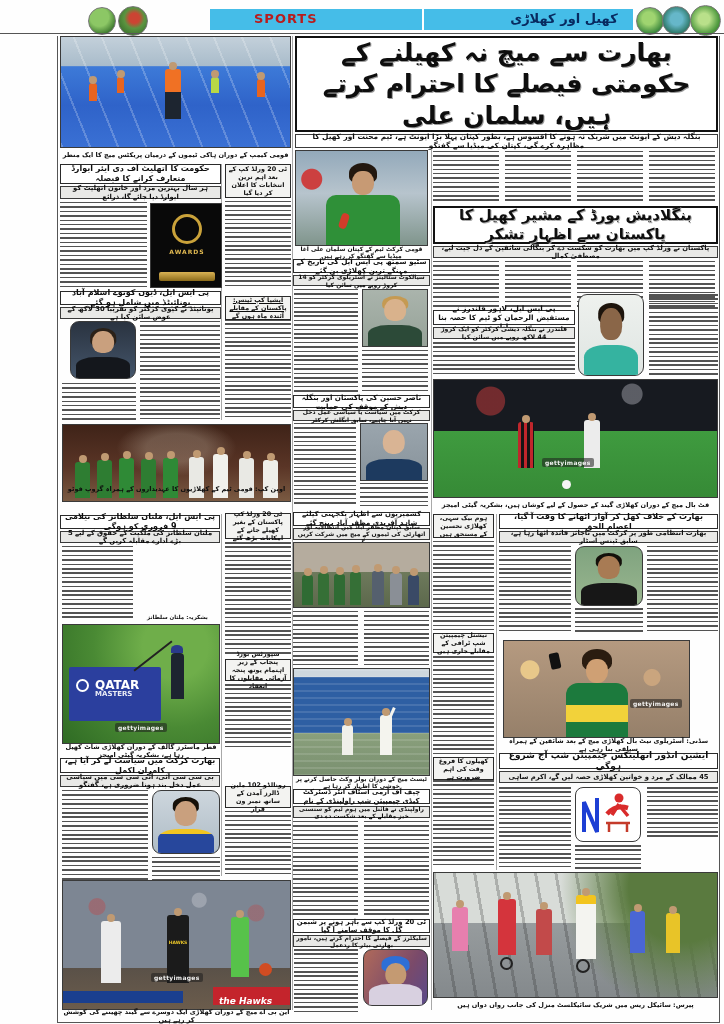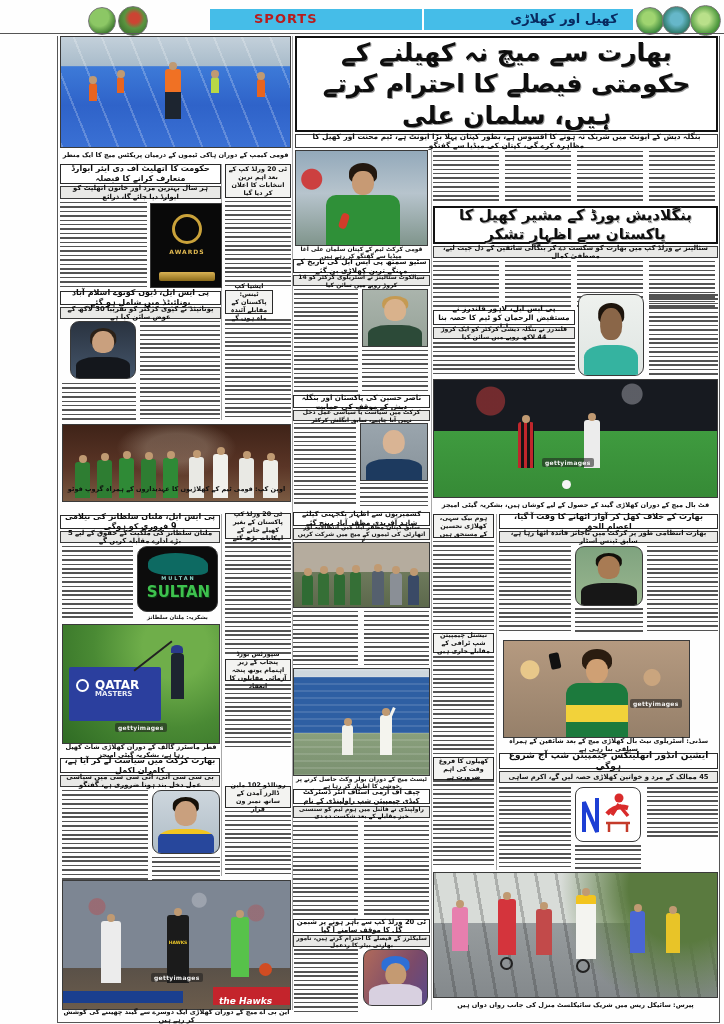--- a/index.html
+++ b/index.html
@@ -74,21 +74,21 @@
     <span class="abs" style="left:44px;top:62px;width:8px;height:16px;border-radius:4px;background:#d23c2a;transform:rotate(18deg);"></span>
   </div>
   <div class="abs cap urdu" style="left:295px;top:247px;width:133px;height:10px;font-size:6px;">قومی کرکٹ ٹیم کے کپتان سلمان علی آغا میڈیا سے گفتگو کر رہے ہیں</div>
 
   <div class="abs sim" style="left:433px;top:151px;width:66px;height:53px;"></div>
   <div class="abs sim" style="left:505px;top:151px;width:66px;height:53px;"></div>
   <div class="abs sim" style="left:577px;top:151px;width:66px;height:53px;"></div>
   <div class="abs sim" style="left:649px;top:151px;width:66px;height:53px;"></div>
 
   <div class="abs bighead urdu" style="left:433px;top:206px;width:285px;height:38px;">بنگلادیش بورڈ کے مشیر کھیل کا پاکستان سے اظہارِ تشکر</div>
-  <div class="abs sub urdu" style="left:433px;top:246px;width:285px;height:12px;">سٹالینز نے ورلڈ کپ میں بھارت کو شکست دے کر بنگالی شائقین کے دل جیت لیے، مصطفیٰ کمال</div>
+  <div class="abs sub urdu" style="left:433px;top:246px;width:285px;height:12px;">پاکستان نے ورلڈ کپ میں بھارت کو شکست دے کر بنگالی شائقین کے دل جیت لیے، مصطفیٰ کمال</div>
   <div class="abs sim" style="left:433px;top:261px;width:66px;height:46px;"></div>
   <div class="abs sim" style="left:505px;top:261px;width:66px;height:46px;"></div>
   <div class="abs sim" style="left:577px;top:261px;width:66px;height:46px;"></div>
   <div class="abs sim" style="left:649px;top:261px;width:66px;height:46px;"></div>
 
   <div class="abs head urdu" style="left:433px;top:310px;width:142px;height:15px;font-size:7.4px;">پی ایس ایل، لاہور قلندرز نے مستفیض الرحمان کو ٹیم کا حصہ بنا لیا</div>
   <div class="abs sub urdu" style="left:433px;top:327px;width:142px;height:12px;font-size:6.3px;">قلندرز نے بنگلہ دیشی کرکٹر کو ایک کروڑ 44 لاکھ روپے میں سائن کیا</div>
   <div class="photo rp" style="left:578px;top:294px;width:66px;height:82px;background:linear-gradient(180deg,#eef1ee 0,#dfe5e2 100%);">
     <span class="p-hair" style="background:#1d140c;"></span>
     <span class="p-head" style="background:#8a6648;"></span>
@@ -111,21 +111,21 @@
   <div class="abs sim" style="left:225px;top:201px;width:66px;height:88px;"></div>
   <div class="abs sim" style="left:60px;top:202px;width:87px;height:87px;"></div>
   <div class="photo" style="left:150px;top:203px;width:72px;height:85px;background:#090909;">
     <span class="abs" style="left:21px;top:10px;width:30px;height:30px;border:3px solid #caa23a;border-radius:50%;"></span>
     <span class="abs" style="left:0;top:44px;width:72px;text-align:center;color:#e3bb52;font-size:6px;font-weight:bold;letter-spacing:1px;">AWARDS</span>
     <span class="abs" style="left:8px;top:68px;width:56px;height:9px;background:linear-gradient(180deg,#d9b254,#8a6a1a);border-radius:2px;"></span>
   </div>
 
   <div class="abs head urdu" style="left:60px;top:291px;width:161px;height:14px;">پی ایس ایل، ڈیون کونوے اسلام آباد یونائیٹڈ میں شامل ہو گئے</div>
   <div class="abs sub urdu" style="left:60px;top:307px;width:161px;height:12px;">یونائیٹڈ نے کیوی کرکٹر کو تقریباً 30 لاکھ کے عوض سائن کیا ہے</div>
-  <div class="abs boxhead urdu" style="left:225px;top:290px;width:48px;height:24px;">ایشیا کپ ٹینس: پاکستان کے مقابلے آئندہ ماہ ہوں گے</div>
+  <div class="abs boxhead urdu" style="left:225px;top:296px;width:66px;height:24px;text-decoration:underline;">ایشیا کپ ٹینس: پاکستان کے مقابلے آئندہ ماہ ہوں گے</div>
   <div class="abs sim" style="left:225px;top:319px;width:66px;height:100px;"></div>
   <div class="photo rp" style="left:70px;top:321px;width:66px;height:58px;background:linear-gradient(180deg,#2a3340 0,#44556a 100%);">
     <span class="p-hair" style="background:#2b2118;height:34%;"></span>
     <span class="p-head" style="background:#c9a07e;"></span>
     <span class="p-body" style="background:#14171c;"></span>
   </div>
   <div class="abs sim" style="left:140px;top:321px;width:80px;height:99px;"></div>
   <div class="abs sim" style="left:62px;top:383px;width:74px;height:37px;"></div>
 
   <div class="photo" style="left:62px;top:424px;width:229px;height:78px;background:radial-gradient(ellipse at 50% 30%,rgba(230,220,200,.25) 0 30px,transparent 60px),linear-gradient(180deg,#3f2318 0,#5a3526 55%,#7a5a42 100%);">
@@ -136,25 +136,20 @@
     <span class="person" style="left:100px;bottom:3px;width:15px;height:40px;background:#2f8a36;"></span>
     <span class="person" style="left:126px;bottom:3px;width:15px;height:41px;background:#e9e9e4;"></span>
     <span class="person" style="left:150px;bottom:3px;width:15px;height:44px;background:#f1f1ec;"></span>
     <span class="person" style="left:176px;bottom:3px;width:15px;height:40px;background:#e9e9e4;"></span>
     <span class="person" style="left:200px;bottom:3px;width:15px;height:38px;background:#efefe9;"></span>
   </div>
   <div class="abs cap urdu" style="left:62px;top:475px;width:229px;height:29px;">اوپن کپ: قومی ٹیم کے کھلاڑیوں کا عہدیداروں کے ہمراہ گروپ فوٹو</div>
 
   <div class="abs head urdu" style="left:60px;top:515px;width:160px;height:14px;">پی ایس ایل، ملتان سلطانز کی نیلامی 9 فروری کو ہوگی</div>
   <div class="abs sub urdu" style="left:60px;top:531px;width:160px;height:12px;">ملتان سلطانز کی ملکیت کے حقوق کے لیے 5 بڑے ادارے مقابلہ کریں گے</div>
-  <div class="photo" style="left:137px;top:546px;width:81px;height:66px;background:#0c0c0c;border-radius:10px;">
-    <span class="abs" style="left:10px;top:6px;width:60px;height:22px;border-radius:50% 60% 20% 40%;background:#0d6a62;"></span>
-    <span class="abs" style="left:0;top:28px;width:81px;text-align:center;color:#8fd8cd;font-size:5px;letter-spacing:2px;font-weight:bold;">MULTAN</span>
-    <span class="abs" style="left:0;top:36px;width:81px;text-align:center;color:#3ec24e;font-size:15px;font-weight:bold;text-shadow:1px 1px 0 #0a3a12;">SULTAN</span>
-  </div>
   <div class="abs cap urdu" style="left:137px;top:613px;width:81px;height:8px;font-size:5.5px;">بشکریہ: ملتان سلطانز</div>
   <div class="abs sim" style="left:62px;top:546px;width:71px;height:74px;"></div>
 
   <div class="abs boxhead urdu" style="left:225px;top:513px;width:66px;height:26px;">ٹی 20 ورلڈ کپ پاکستان کے بغیر کھیلے جانے کے امکانات بڑھ گئے</div>
   <div class="abs sim" style="left:225px;top:542px;width:66px;height:114px;"></div>
   <div class="abs boxhead urdu" style="left:225px;top:659px;width:66px;height:22px;">سپورٹس بورڈ پنجاب کے زیر اہتمام یوتھ پنجہ آزمائی مقابلوں کا انعقاد</div>
   <div class="abs sim" style="left:225px;top:684px;width:66px;height:66px;"></div>
 
   <div class="photo" style="left:62px;top:624px;width:158px;height:120px;background:radial-gradient(circle at 72% 18%,#6fae4a 0 22%,#4a8a34 55%,#2f6b24 100%);">
     <span class="abs" style="left:6px;top:42px;width:92px;height:54px;background:#2b3f9e;border-radius:2px;">

